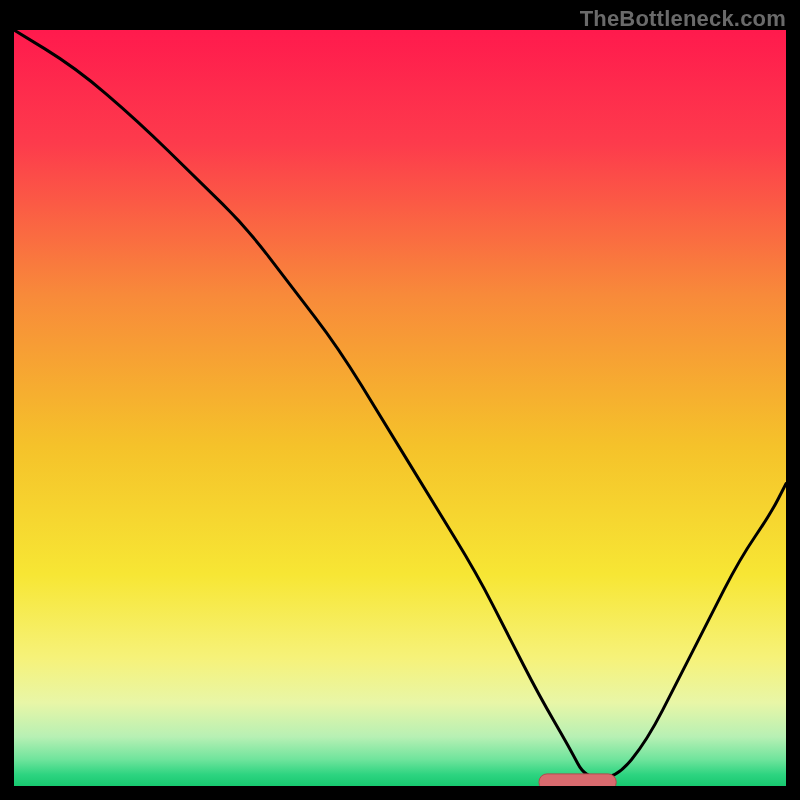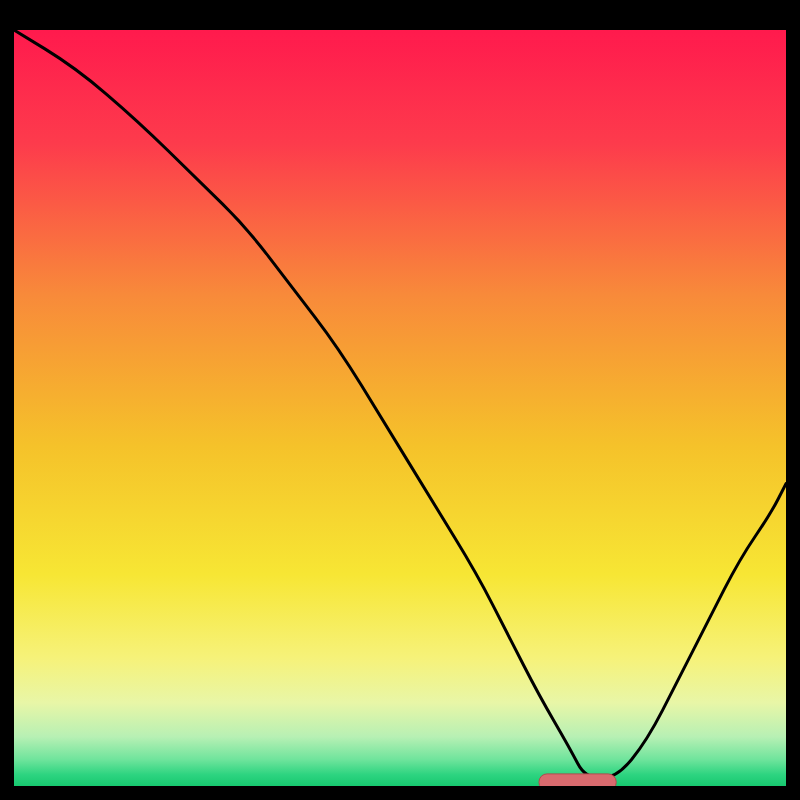--- a/index.html
+++ b/index.html
@@ -34,20 +34,21 @@
     height: 756px;
   }
   svg {
     display: block;
   }
 </style>
 </head>
 <body>
 
 <div class="frame">
+  <div class="watermark">TheBottleneck.com</div>
 
   <div class="plot">
     <svg id="chart-svg" width="772" height="756" viewBox="0 0 772 756">
       <defs>
         <linearGradient id="bg-grad" x1="0" y1="0" x2="0" y2="1">
             <stop offset="0.00%" stop-color="#ff1a4d"></stop>
             <stop offset="15.00%" stop-color="#fd3b4c"></stop>
             <stop offset="35.00%" stop-color="#f88a3a"></stop>
             <stop offset="55.00%" stop-color="#f5c22a"></stop>
             <stop offset="72.00%" stop-color="#f7e634"></stop>

